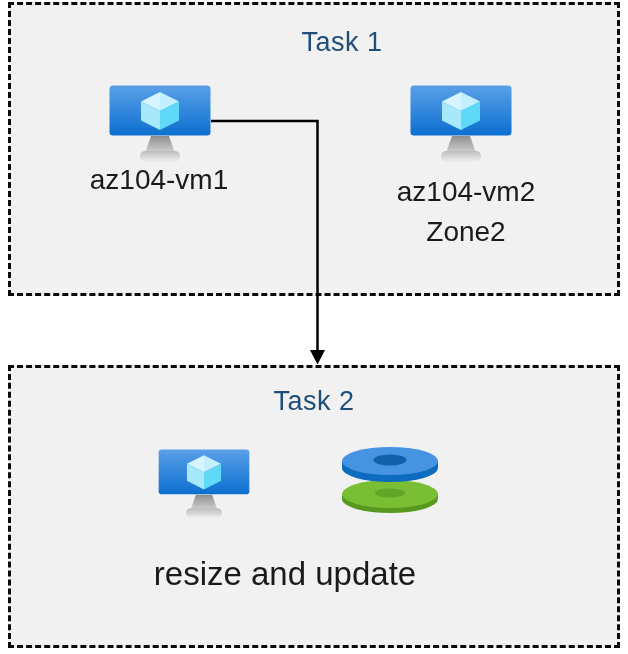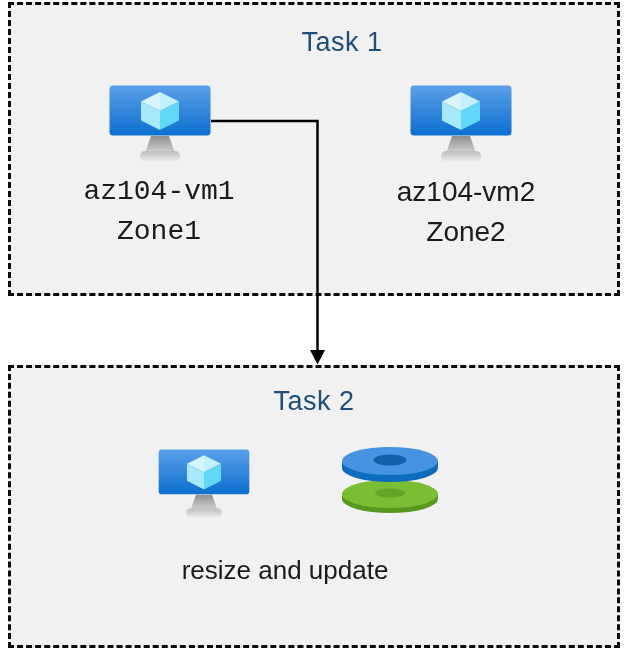--- a/index.html
+++ b/index.html
@@ -31,28 +31,28 @@
   .task2-title { left: 8px; top: 386px; width: 612px; }
   .icon-abs { position: absolute; }
   .vm-label {
     position: absolute;
     width: 200px;
     text-align: center;
     color: #1a1a1a;
     font-size: 28px;
     line-height: 40px;
   }
-  .vm1-label { left: 59px;  top: 172px; font-family: Liberation Mono, monospace; }
+  .vm1-label { left: 59px;  top: 160px; }
   .vm2-label { left: 366px; top: 172px; text-align: center; }
   .caption {
     position: absolute;
     left: 85px; top: 555px; width: 400px;
     text-align: center;
     color: #1a1a1a;
-    font-size: 26px;
+    font-size: 33px;
   }
   .arrow-overlay {
     position: absolute;
     left: 0; top: 0;
     pointer-events: none;
   }
 </style>
 </head>
 <body>
 
@@ -93,21 +93,20 @@
         <ellipse cx="52" cy="14" rx="16.5" ry="5.5" fill="#1160aa"></ellipse>
       </g>
     </defs>
   </svg>
 
   <svg class="icon-abs" style="left:109px; top:85px" width="102" height="78" viewBox="0 0 102 78">
     <use href="#vm-icon"></use>
   </svg>
   <div class="vm-label vm1-label">
     <div>az104-vm1</div>
-    <div>Zone1</div>
   </div>
 
   <svg class="icon-abs" style="left:410px; top:85px" width="102" height="78" viewBox="0 0 102 78">
     <use href="#vm-icon"></use>
   </svg>
   <div class="vm-label vm2-label">
     <div>az104-vm2</div>
     <div>Zone2</div>
   </div>
 

